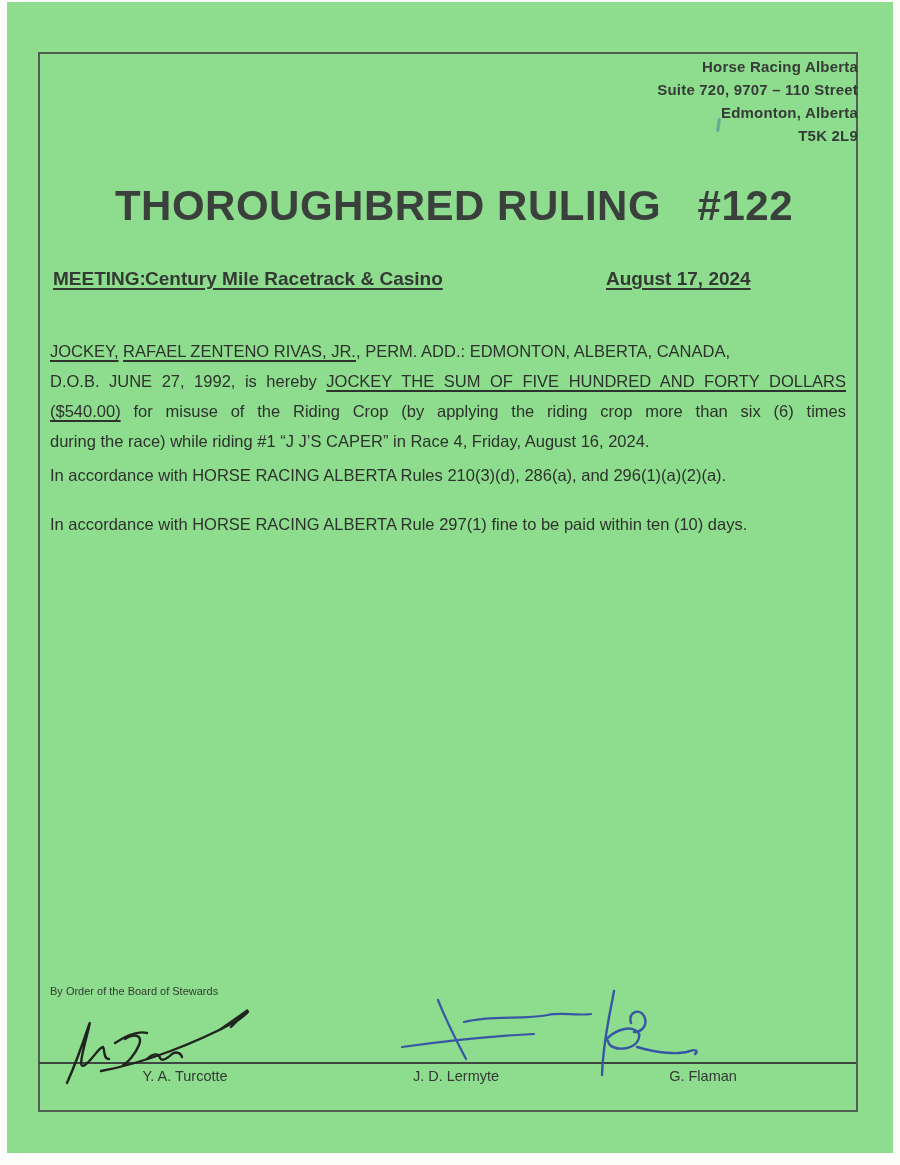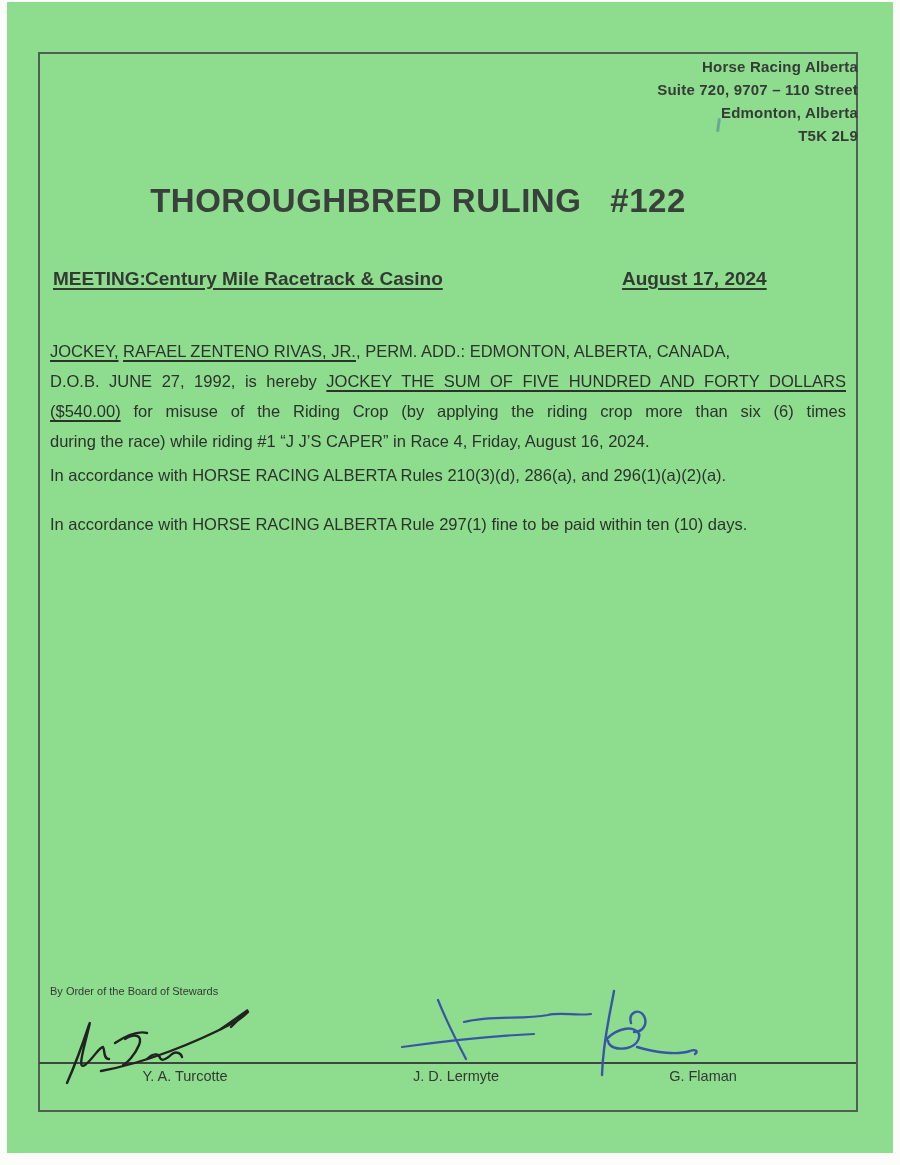--- a/index.html
+++ b/index.html
@@ -4,27 +4,27 @@
 <style>
   html,body{margin:0;padding:0;background:#ffffff;}
   .page{position:relative;width:900px;height:1165px;background:#fcfcfb;overflow:hidden;
         font-family:"Liberation Sans",sans-serif;}
   .sheet{position:absolute;left:7px;top:2px;width:886px;height:1151px;background:#8edc8d;}
   .borderbox{position:absolute;left:38px;top:52px;width:816px;height:1056px;
              border:2px solid #4f5f52;}
   .abs{position:absolute;}
   .hdr{left:38px;top:55px;width:820px;text-align:right;font-weight:bold;
        font-size:15px;line-height:23px;color:#353c37;letter-spacing:.2px;}
-  .title{left:38px;top:182px;width:760px;text-align:center;font-size:33px;
-         font-weight:600;color:#3a403b;white-space:pre;letter-spacing:.5px;}
+  .title{left:38px;top:182px;width:760px;text-align:center;font-size:42px;
+         font-weight:600;color:#3a403b;white-space:pre;letter-spacing:.5px;padding-left:36px;}
   .meeting{left:53px;top:268px;width:800px;height:22px;font-size:19px;
            font-weight:bold;color:#333a34;}
   .u{text-decoration:underline;text-decoration-thickness:1.5px;text-underline-offset:3px;}
   .meeting .venue{position:absolute;left:92px;top:0;}
-  .meeting .mdate{position:absolute;left:569px;top:0;}
+  .meeting .mdate{position:absolute;left:553px;top:0;}
   .bodytxt{font-size:16.5px;color:#2d322d;}
   .ruling{left:50px;top:336px;width:796px;line-height:30px;}
   .rline{white-space:normal;}
   .stretch{text-align:justify;text-align-last:justify;}
   .rules1{left:50px;top:466px;width:800px;}
   .rules2{left:50px;top:515px;width:810px;}
   .byorder{left:50px;top:985px;font-size:11px;color:#333a34;}
   .sigline{left:39px;top:1062px;width:817px;border-top:2px solid #3e473f;height:0;}
   .signame{top:1068px;width:200px;text-align:center;font-size:14.5px;color:#333a34;}
   .sig{position:absolute;pointer-events:none;}

